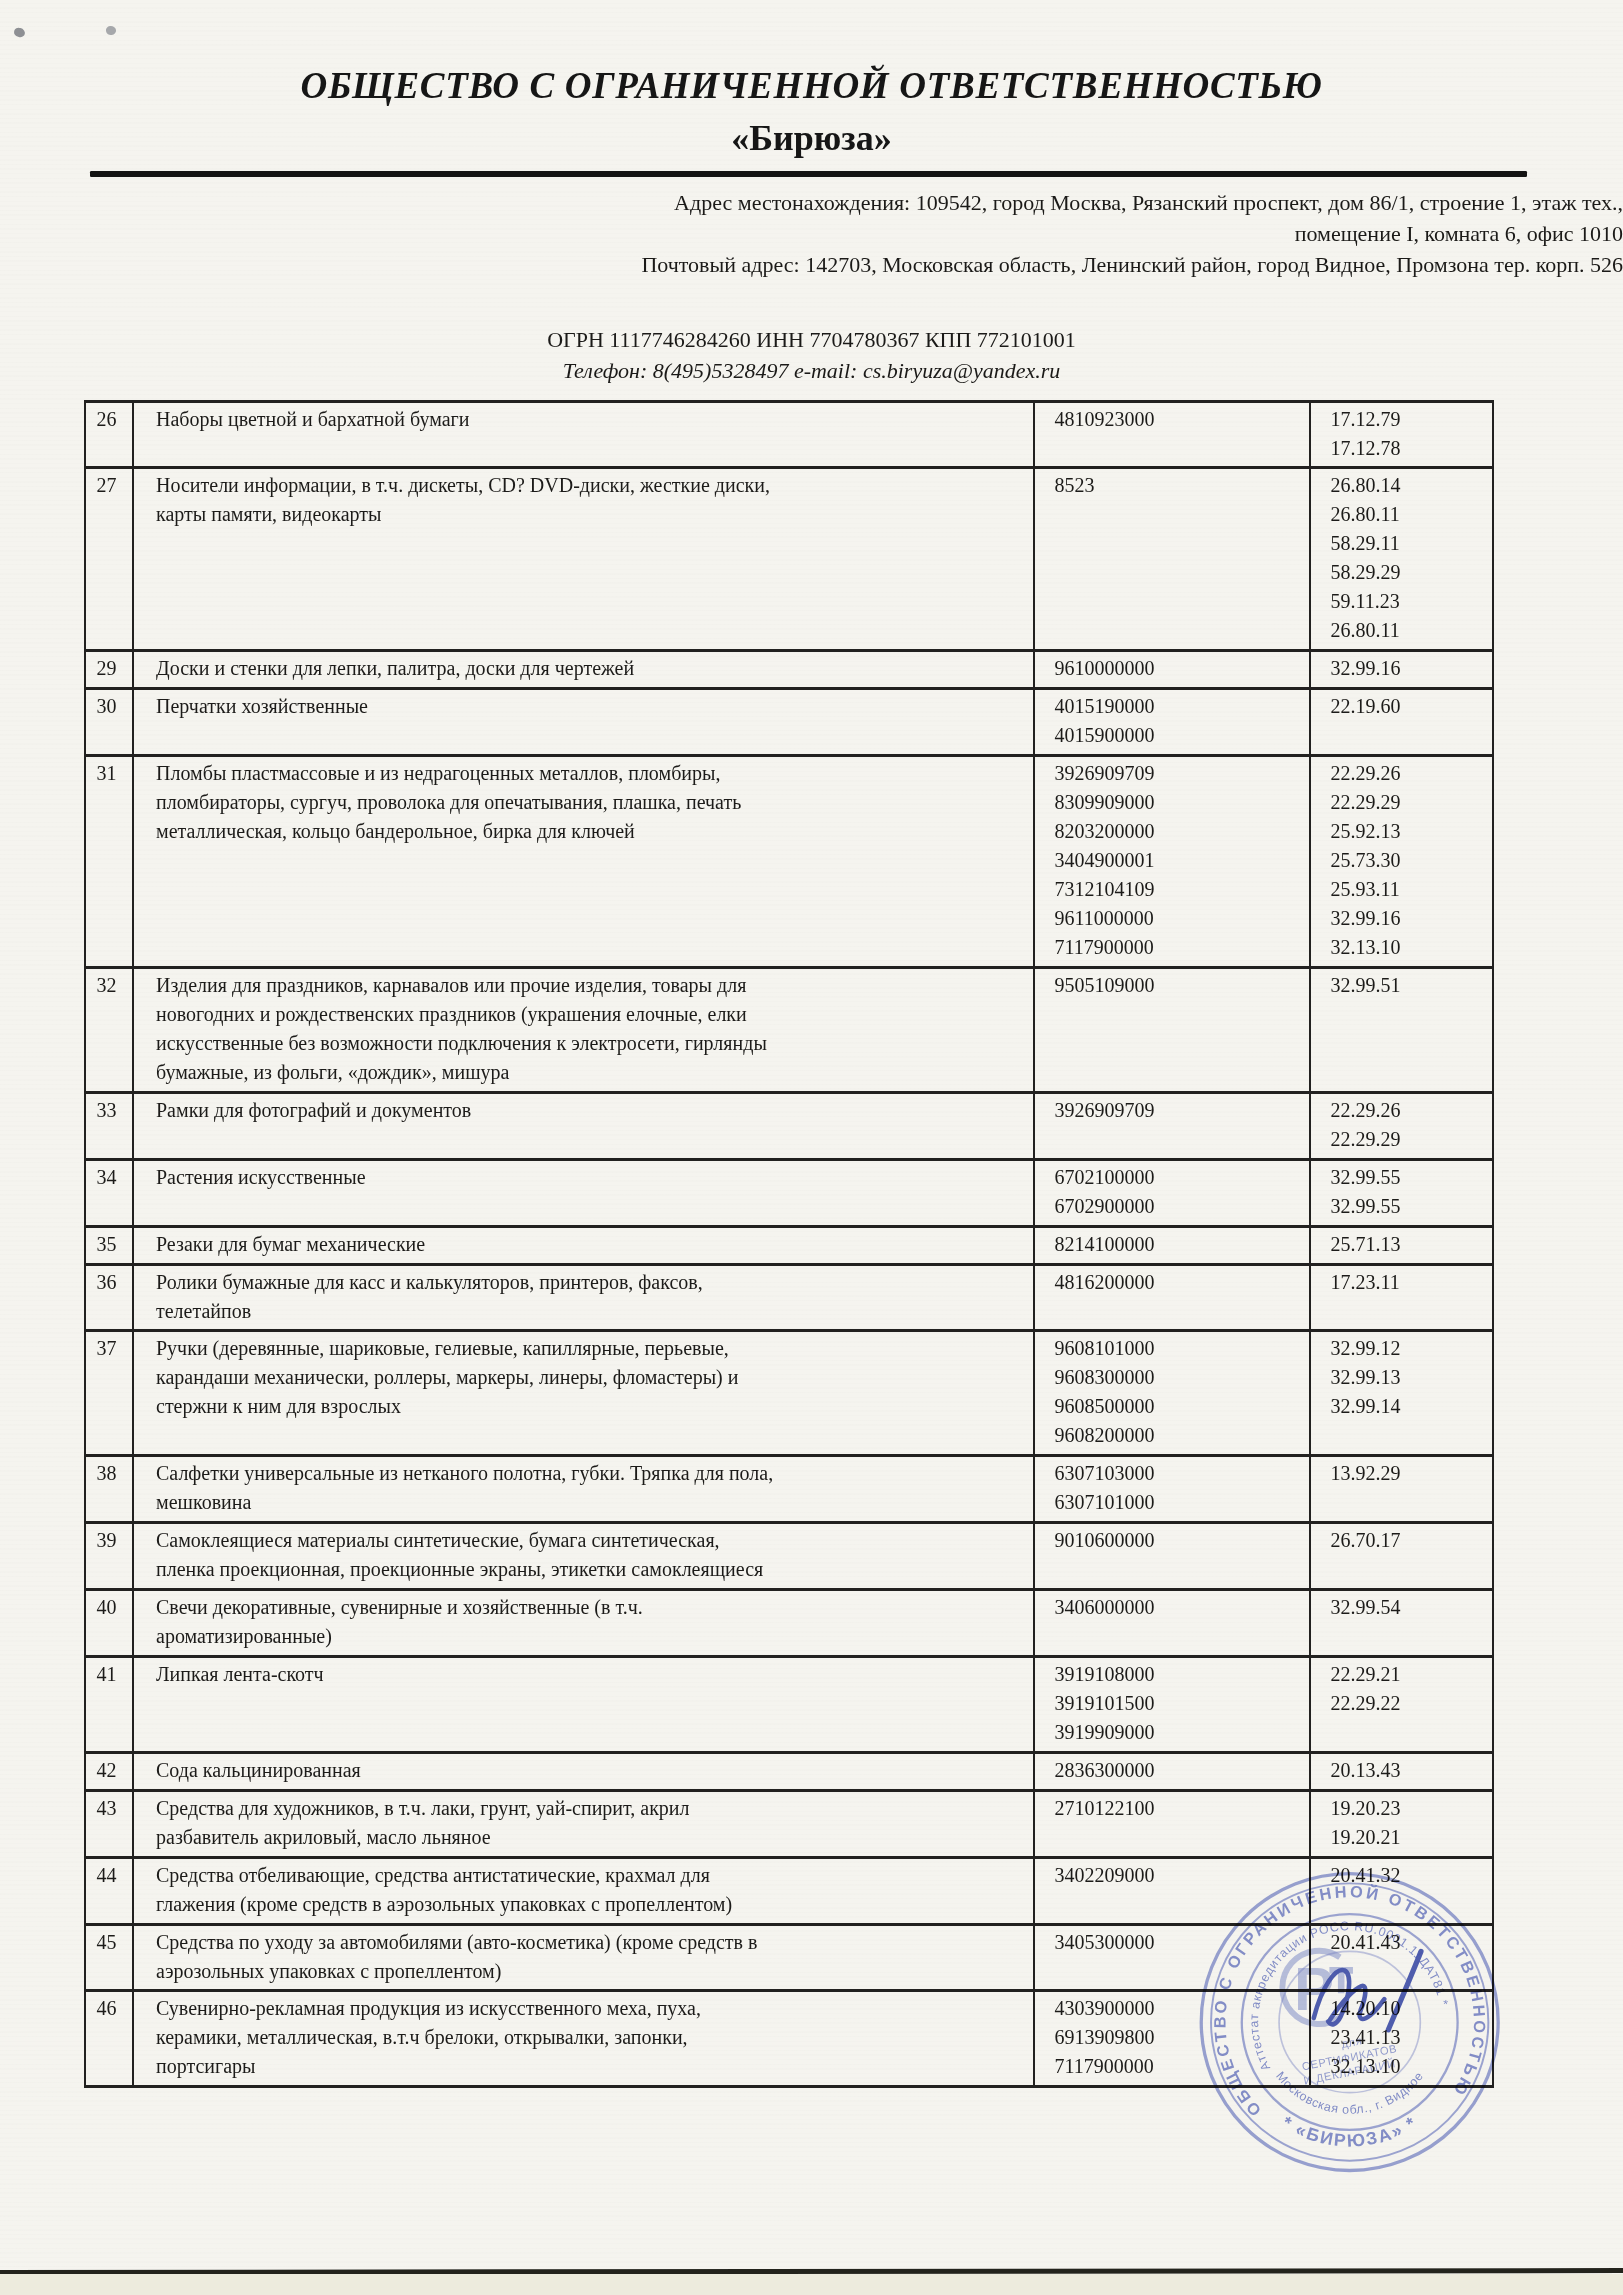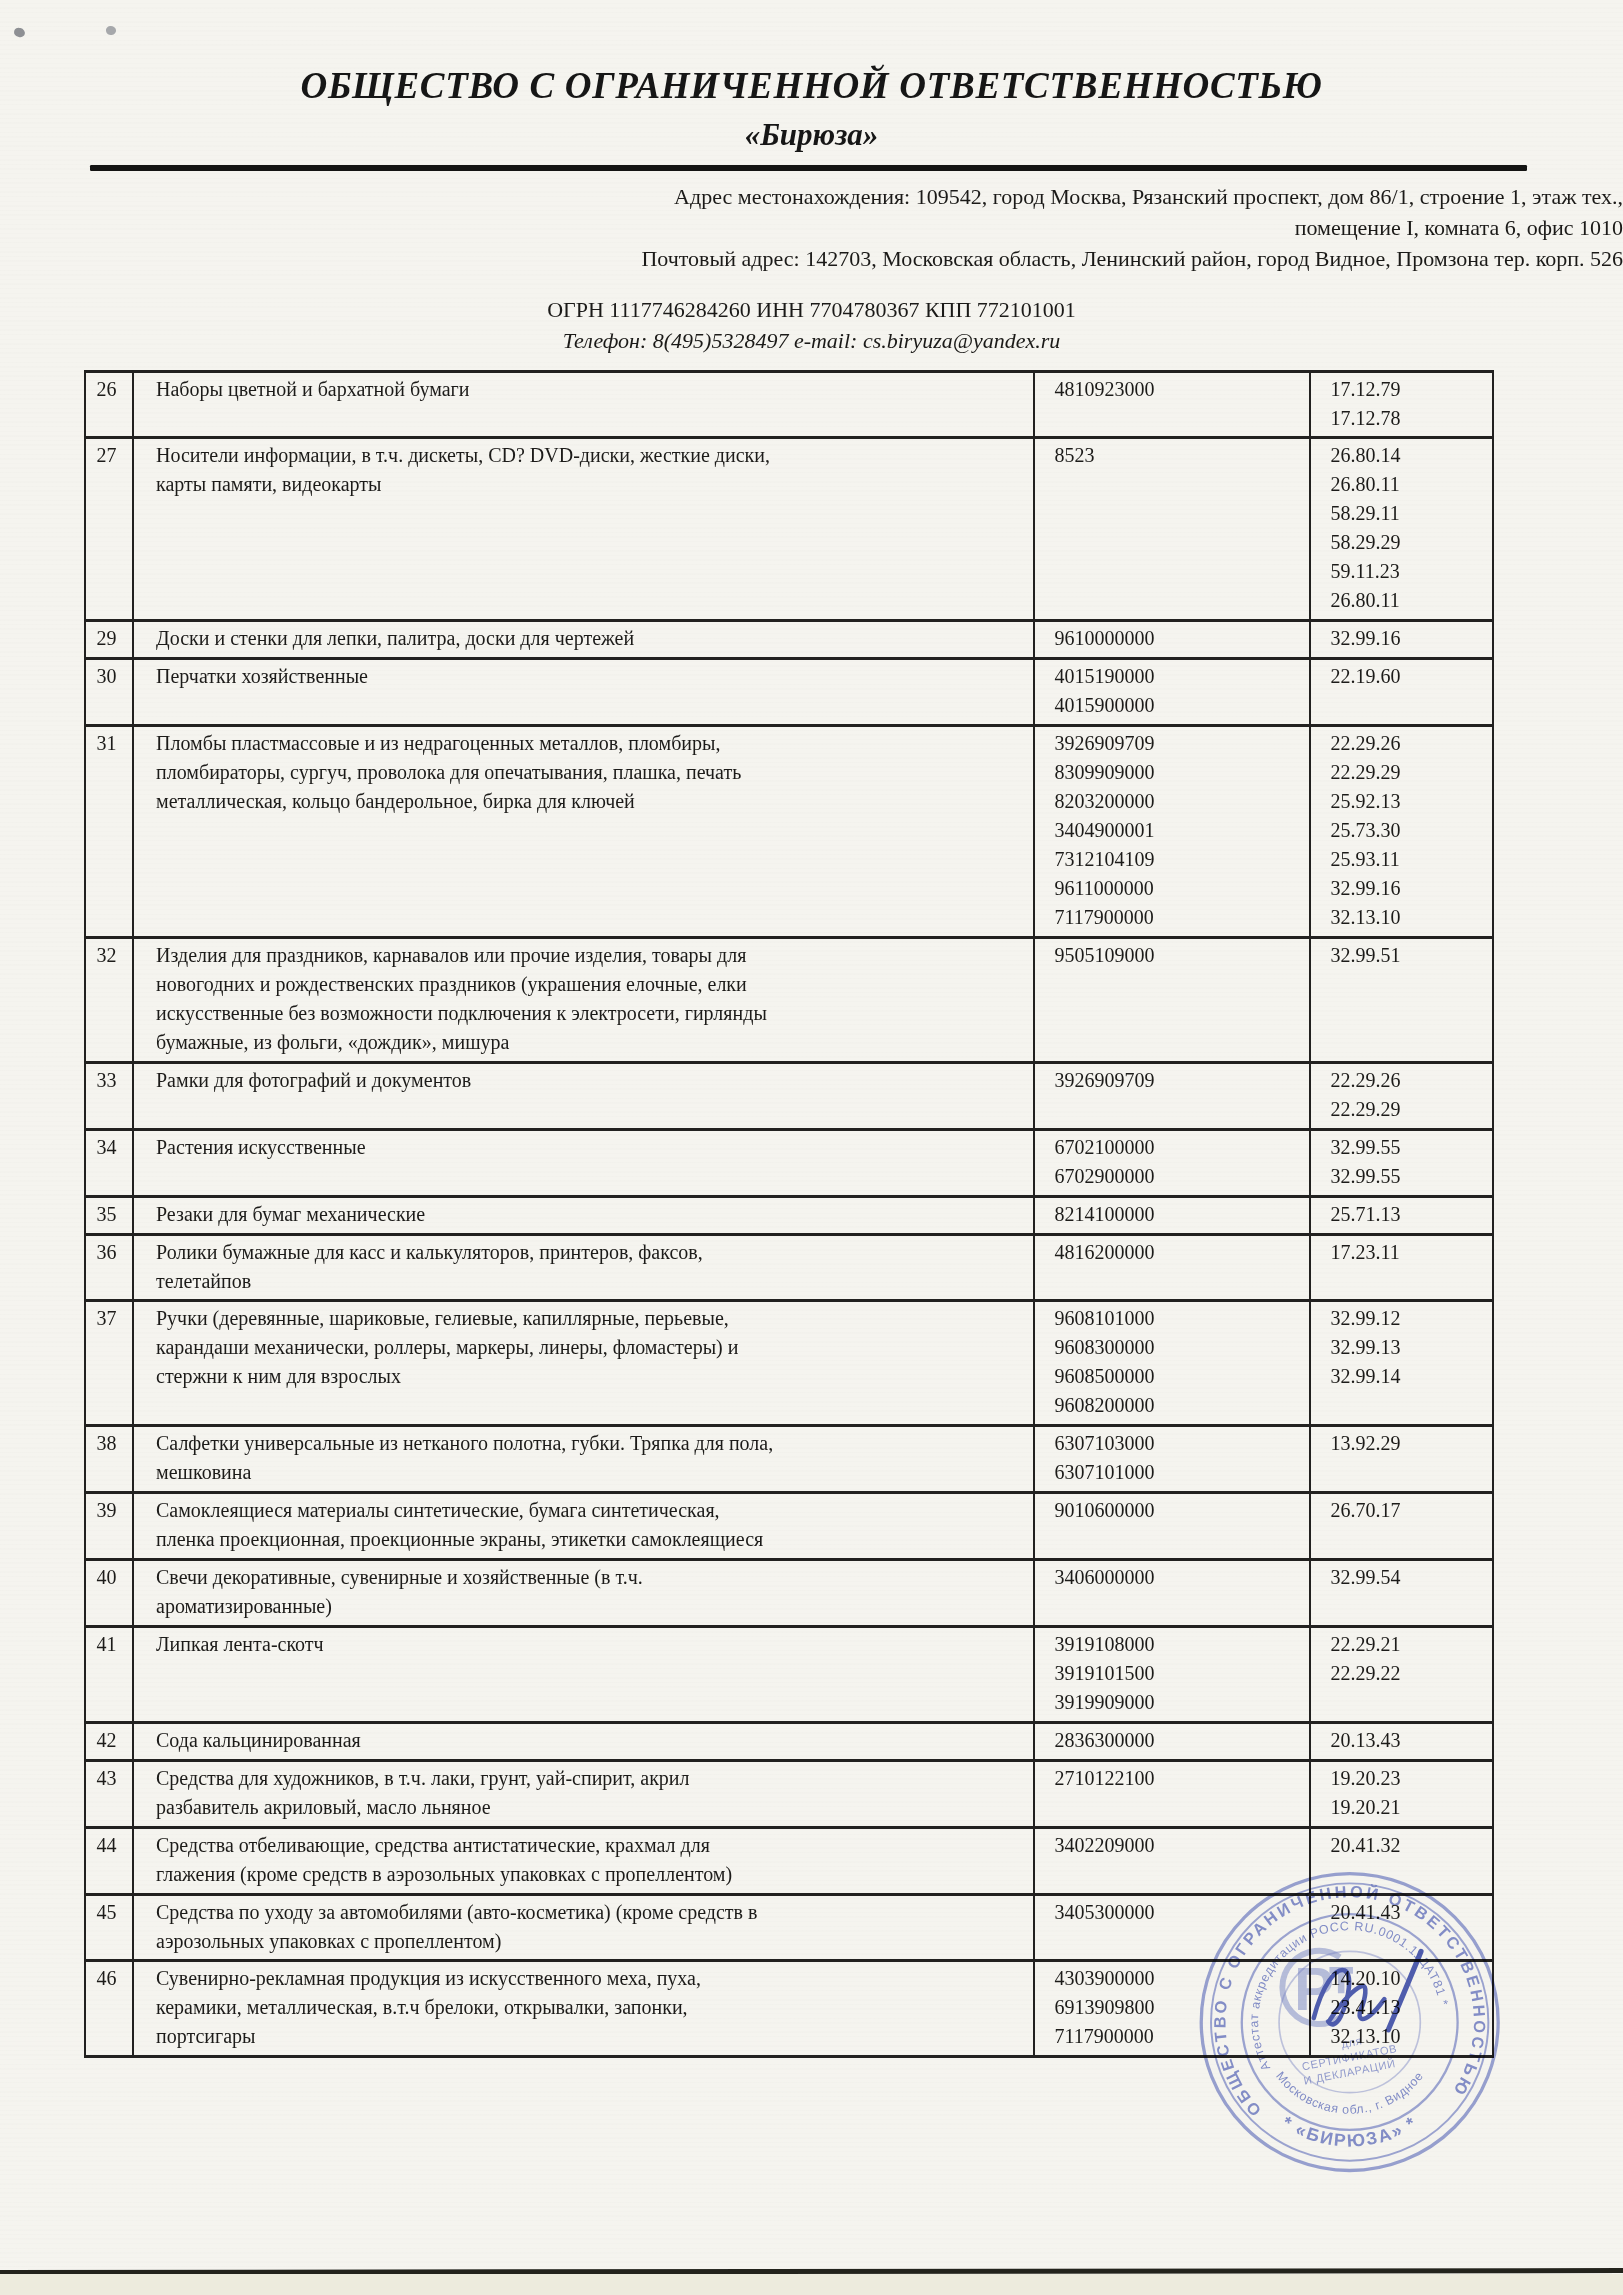--- a/index.html
+++ b/index.html
@@ -12,29 +12,29 @@
     font-family:"Liberation Serif","DejaVu Serif",serif;
     color:#1d1c1a;
   }
   
   .doc-header{text-align:center;padding-top:65px;}
   .org-type{
     font-size:37px;font-weight:bold;font-style:italic;
     letter-spacing:0.7px;line-height:1.15;color:#161616;
   }
   .org-name{
-    font-size:31px;font-weight:bold;font-style:italic;
+    font-size:36px;font-weight:bold;
     margin-top:9.2px;color:#161616;text-align:center;
   }
   .header-rule{
     height:6.5px;background:#141413;
     margin:11.8px 0 0 90px;width:1437px;border-radius:1.3px;
   }
   .addr-block{text-align:right;margin-top:9.8px;font-size:22px;line-height:31px;color:#1b1a18;}
-  .reg-line{text-align:center;margin-top:20px;font-size:22px;line-height:31px;color:#1b1a18;}
+  .reg-line{text-align:center;margin-top:44px;font-size:22px;line-height:31px;color:#1b1a18;}
   .contact-line{text-align:center;font-size:22px;line-height:31px;color:#1b1a18;font-style:italic;}
 
   
   table.products{
     border-collapse:collapse;table-layout:fixed;
     margin:13.7px 0 0 84px;width:1408px;
   }
   table.products col.c1{width:48px;}
   table.products col.c2{width:901px;}
   table.products col.c3{width:276px;}

